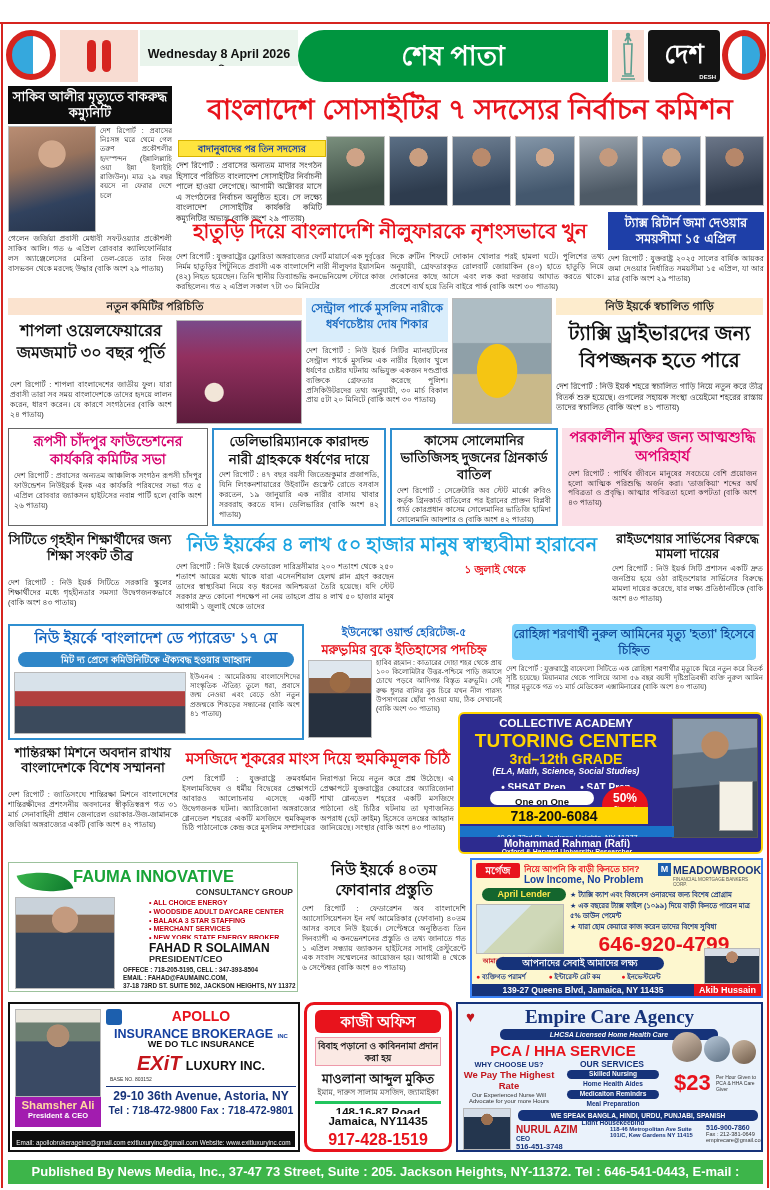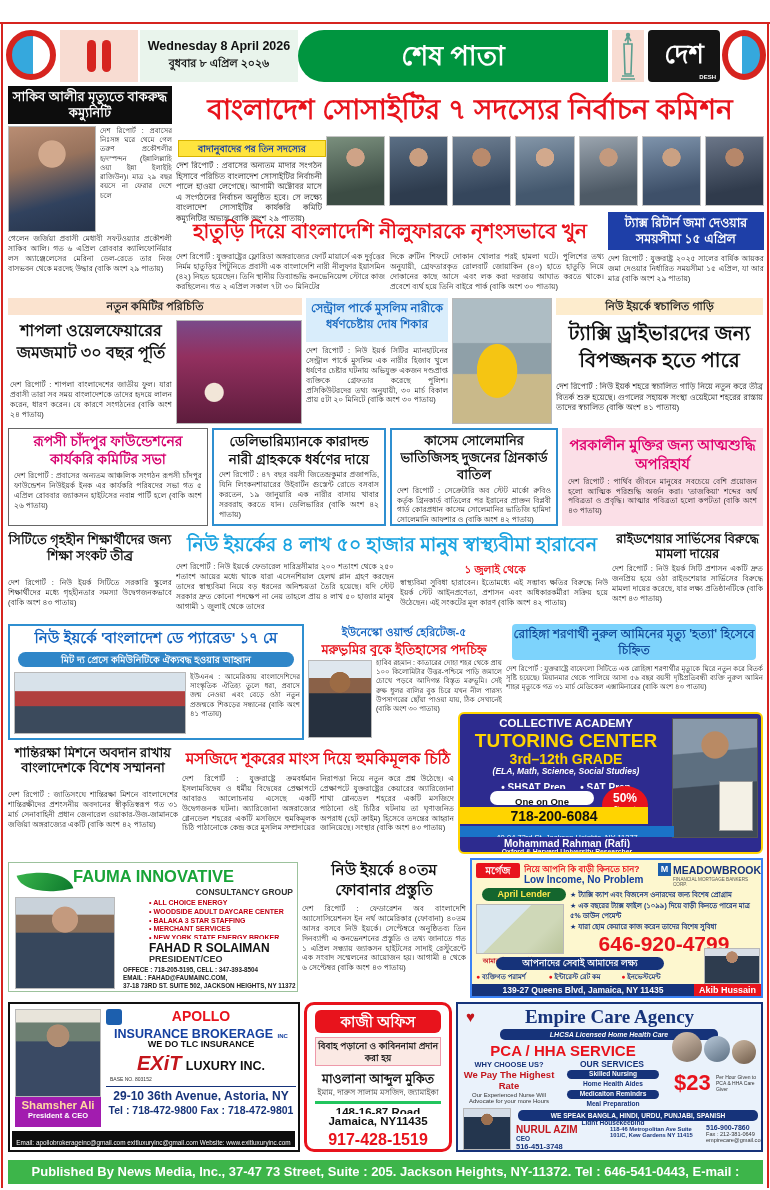--- a/index.html
+++ b/index.html
@@ -31,21 +31,21 @@
 
   <div class="b" style="left:0;top:22px;width:770px;height:2px;background:#d6241f"></div>
   <div class="b" style="left:1px;top:22px;width:2px;height:1166px;background:#d6241f"></div>
   <div class="b" style="left:767px;top:22px;width:2px;height:1166px;background:#d6241f"></div>
 
   <div class="b ring" style="left:6px;top:30px;width:50px;height:50px;background:linear-gradient(90deg,#35a8dd 55%,#fff 56%)"></div>
   <div class="b" style="left:60px;top:30px;width:78px;height:52px;background:#f8dcd2;display:flex;align-items:center;justify-content:center;gap:6px">
     <span style="width:9px;height:32px;background:#d6241f;border-radius:5px"></span>
     <span style="width:9px;height:32px;background:#d6241f;border-radius:5px"></span>
   </div>
-  <div class="b c" style="left:140px;top:30px;width:158px;height:52px;background:#e9f4ec;padding-top:9px">
+  <div class="b c" style="left:140px;top:30px;width:158px;height:36px;background:#e9f4ec;padding-top:17px">
     <div class="bd" style="font-size:12.5px;color:#111">Wednesday 8 April 2026</div>
     <div class="bd" style="font-size:11px;color:#111;margin-top:2px">বুধবার ৮ এপ্রিল ২০২৬</div>
   </div>
   <div class="b c" style="left:298px;top:30px;width:310px;height:52px;background:#00953f;border-radius:26px 0 0 26px">
     <div class="bd" style="font-size:27px;color:#fff;line-height:52px">শেষ পাতা</div>
   </div>
   <div class="b" style="left:612px;top:30px;width:32px;height:52px;background:#f8dcd2">
     <svg width="32" height="52" viewBox="0 0 32 52">
         <path d="M16 6 l3 5 M16 6 l-3 5 M16 6 v8 M12 14 h8 l-1 30 h-6z M10 46 h12 M9 49 h14" stroke="#5a9e8f" stroke-width="1.6" fill="none"></path>
         <circle cx="16" cy="5" r="2.2" fill="#5a9e8f"></circle>
@@ -118,37 +118,36 @@
     <div class="tx" style="margin-top:3px">দেশ রিপোর্ট : প্রবাসের অন্যতম আঞ্চলিক সংগঠন রূপসী চাঁদপুর ফাউন্ডেশন নিউইয়র্ক ইনক এর কার্যকরি পরিষদের সভা গত ৫ এপ্রিল রোববার জ্যাকসন হাইটসের নবান্ন পার্টি হলে (বাকি অংশ ২৬ পাতায়)</div>
   </div>
   <div class="b" style="left:212px;top:428px;width:174px;height:98px;border:2px solid #2f8fd0;padding:3px 5px">
     <div class="bd c" style="font-size:13.5px;color:#111;line-height:1.3">ডেলিভারিম্যানকে কারাদন্ড নারী গ্রাহককে ধর্ষণের দায়ে</div>
     <div class="tx" style="margin-top:2px">দেশ রিপোর্ট : ৪৭ বছর বয়সী জিতেন্দ্রকুমার প্রজাপতি, যিনি লিংকনশায়ারের উইবার্টন গুস্তেন্ট রোডে বসবাস করতেন, ১৯ জানুয়ারি এক নারীর বাসায় খাবার সরবরাহ করতে যান। ডেলিভারির (বাকি অংশ ৪২ পাতায়)</div>
   </div>
   <div class="b" style="left:390px;top:428px;width:168px;height:98px;border:2px solid #2f8fd0;padding:3px 5px">
     <div class="bd c" style="font-size:13px;color:#111;line-height:1.3">কাসেম সোলেমানির ভাতিজিসহ দুজনের গ্রিনকার্ড বাতিল</div>
     <div class="tx" style="margin-top:2px">দেশ রিপোর্ট : সেক্রেটারি অব স্টেট মার্কো রুবিও কর্তৃক গ্রিনকার্ড বাতিলের পর ইরানের প্রাক্তন বিপ্লবী গার্ড কোরপ্রধান কাসেম সোলেমানির ভাতিজি হামিদা সোলেমানি আফশার ও (বাকি অংশ ৪২ পাতায়)</div>
   </div>
-  <div class="b" style="left:562px;top:428px;width:201px;height:98px;background:#fbdfe7;padding:8px 6px">
+  <div class="b" style="left:562px;top:428px;width:201px;height:98px;background:#fbdfe7;padding:0 6px">
     <div class="bd c" style="font-size:14.5px;color:#e0006e;line-height:1.3">পরকালীন মুক্তির জন্য আত্মশুদ্ধি অপরিহার্য</div>
     <div class="tx" style="margin-top:3px">দেশ রিপোর্ট : পার্থিব জীবনে মানুষের সবচেয়ে বেশি প্রয়োজন হলো আত্মিক পরিশুদ্ধি অর্জন করা। 'তাজকিয়া' শব্দের অর্থ পবিত্রতা ও প্রবৃদ্ধি। আত্মার পবিত্রতা হলো কপটতা (বাকি অংশ ৪৩ পাতায়)</div>
   </div>
 
   <div class="b c" style="left:8px;top:532px;width:164px;height:44px">
     <div class="bd" style="font-size:13px;color:#111;line-height:1.2">সিটিতে গৃহহীন শিক্ষার্থীদের জন্য শিক্ষা সংকট তীব্র</div>
   </div>
   <div class="b tx" style="left:8px;top:578px;width:164px;height:44px">দেশ রিপোর্ট : নিউ ইয়র্ক সিটিতে সরকারি স্কুলের শিক্ষার্থীদের মধ্যে গৃহহীনতার সমস্যা উদ্বেগজনকভাবে (বাকি অংশ ৪৩ পাতায়)</div>
   <div class="b c" style="left:176px;top:530px;width:432px;height:30px">
     <div class="bd" style="font-size:19px;color:#1aa3e0;line-height:30px;white-space:nowrap">নিউ ইয়র্কের ৪ লাখ ৫০ হাজার মানুষ স্বাস্থ্যবীমা হারাবেন</div>
   </div>
   <div class="b c" style="left:420px;top:562px;width:150px;height:13px">
     <div class="bd" style="font-size:10.5px;color:#e8131c">১ জুলাই থেকে</div>
   </div>
   <div class="b tx" style="left:176px;top:562px;width:218px;height:60px">দেশ রিপোর্ট : নিউ ইয়র্কে ফেডারেল দারিদ্রসীমার ২০০ শতাংশ থেকে ২৫০ শতাংশ আয়ের মধ্যে থাকে যারা এসেনশিয়াল হেলথ প্লান গ্রহণ করছেন তাদের স্বাস্থ্যবিমা নিয়ে বড় ধরনের অনিশ্চয়তা তৈরি হয়েছে। যদি স্টেট সরকার দ্রুত কোনো পদক্ষেপ না নেয় তাহলে প্রায় ৪ লাখ ৫০ হাজার মানুষ আগামী ১ জুলাই থেকে তাদের</div>
-  <div class="b tx" style="left:400px;top:578px;width:208px;height:44px">স্বাস্থ্যবিমা সুবিধা হারাবেন। ইতোমধ্যে এই সম্ভাব্য ক্ষতির বিরুদ্ধে নিউ ইয়র্ক স্টেট আইনপ্রণেতা, প্রশাসন এবং অধিকারকর্মীরা সক্রিয় হয়ে উঠেছেন। এই সংকটের মূল কারণ (বাকি অংশ ৪২ পাতায়)</div>
   <div class="b c" style="left:612px;top:532px;width:151px;height:30px">
     <div class="bd" style="font-size:12.5px;color:#111;line-height:1.2">রাইডশেয়ার সার্ভিসের বিরুদ্ধে মামলা দায়ের</div>
   </div>
   <div class="b tx" style="left:612px;top:564px;width:151px;height:56px">দেশ রিপোর্ট : নিউ ইয়র্ক সিটি প্রশাসন একটি দ্রুত জনপ্রিয় হয়ে ওঠা রাইডশেয়ার সার্ভিসের বিরুদ্ধে মামলা দায়ের করেছে, যার লক্ষ্য প্রতিষ্ঠানটিকে (বাকি অংশ ৪৩ পাতায়)</div>
 
   <div class="b" style="left:8px;top:624px;width:296px;height:116px;border:2px solid #2f8fd0">
     <div class="bd c" style="font-size:15px;color:#1565c0;line-height:24px;white-space:nowrap">নিউ ইয়র্কে 'বাংলাদেশ ডে প্যারেড' ১৭ মে</div>
     <div class="b c" style="left:8px;top:26px;width:276px;height:15px;background:#2f86c8;border-radius:8px">
       <div class="bd" style="font-size:9.5px;color:#fff;line-height:15px">মিট দ্য প্রেসে কমিউনিটিকে ঐক্যবদ্ধ হওয়ার আহ্বান</div>
     </div>

